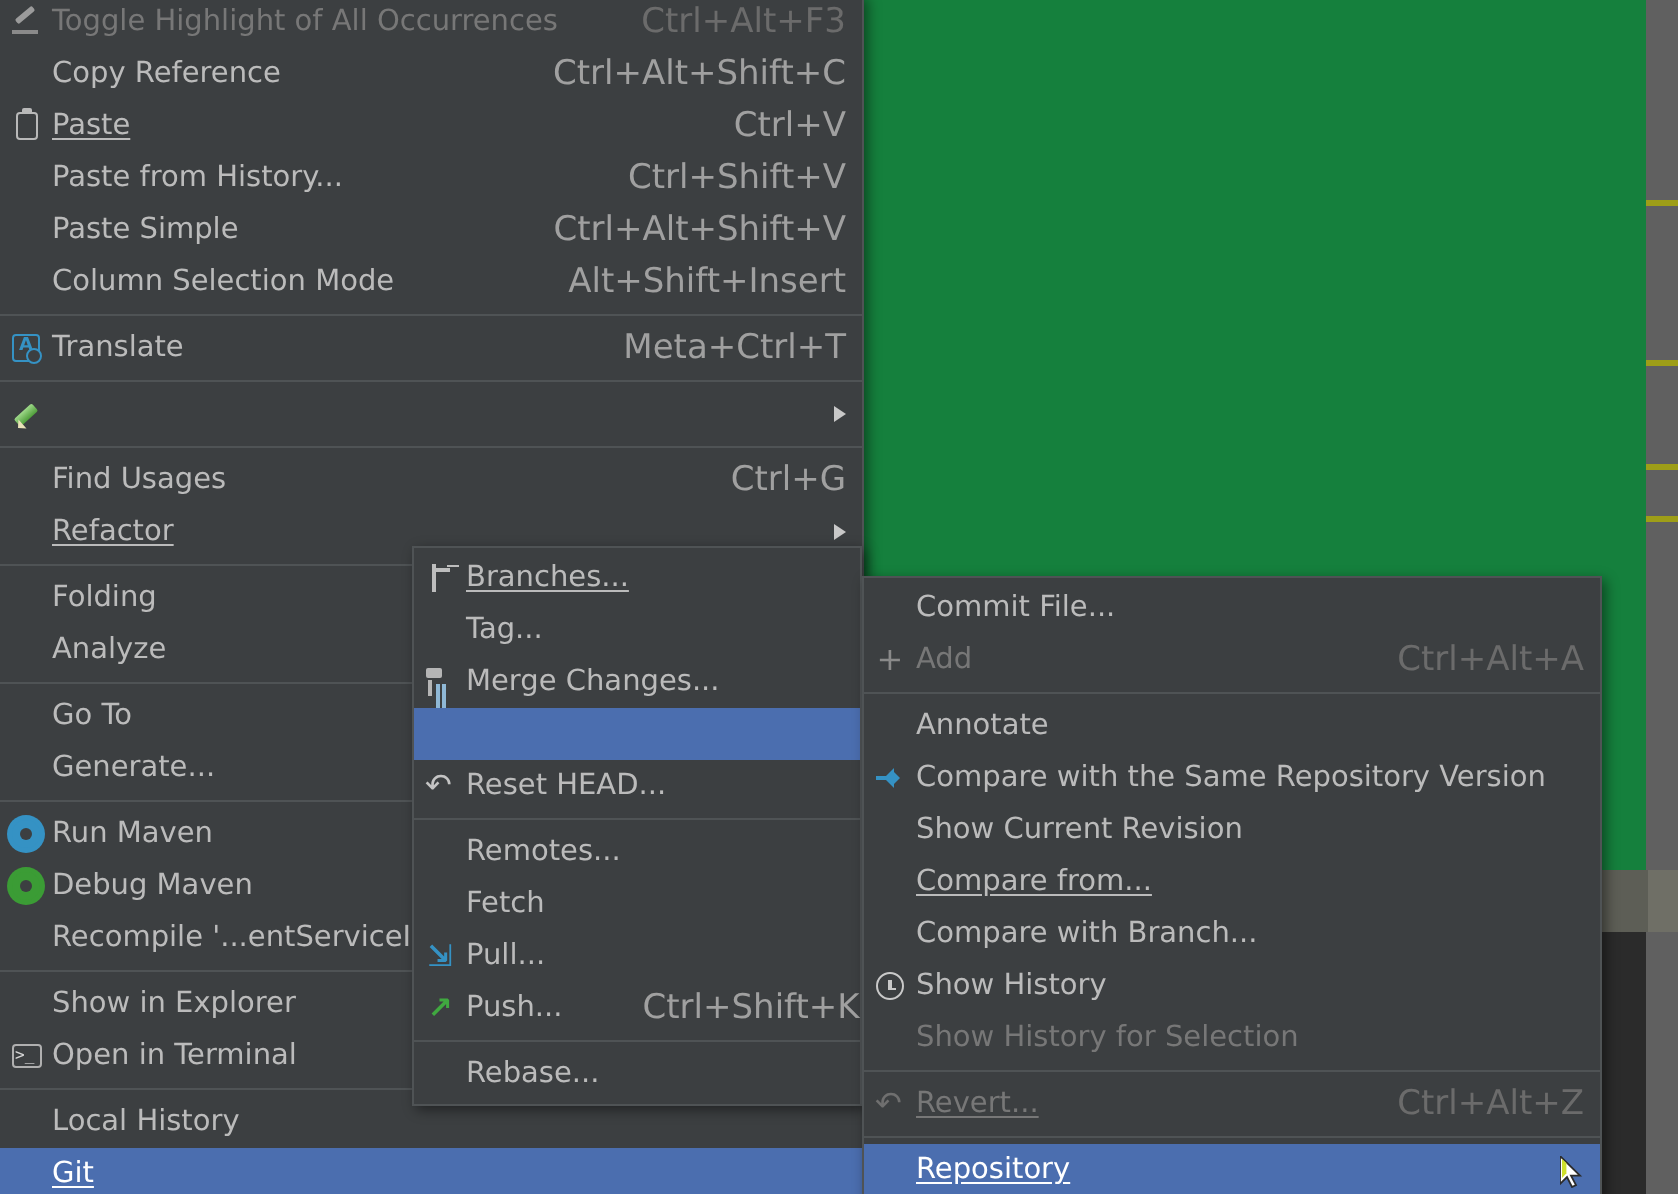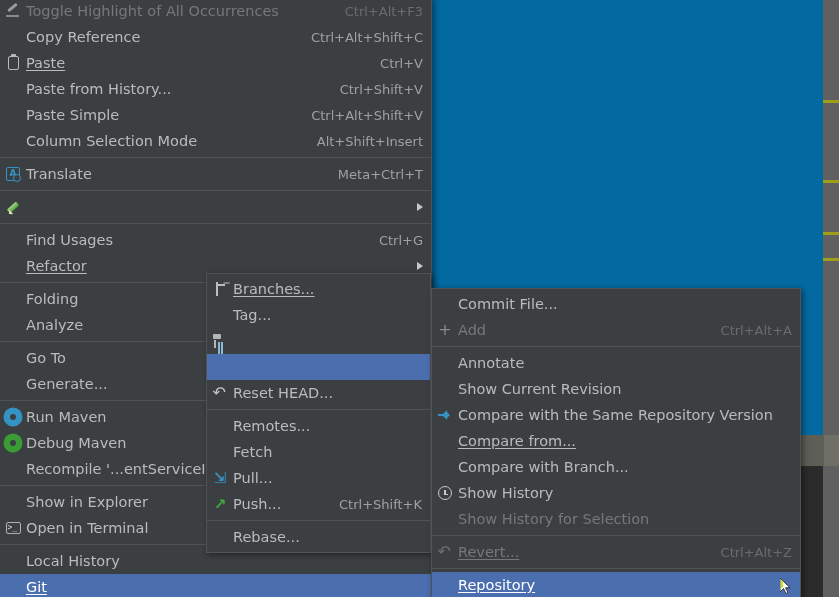--- a/index.html
+++ b/index.html
@@ -1,21 +1,21 @@
 <!DOCTYPE html>
 <html><head>
 <meta charset="utf-8">
 <style>
   * { margin:0; padding:0; box-sizing:border-box; }
   html,body{
     width:839px; height:597px; overflow:hidden;
     background:#2b2b2b;
     font-family:"DejaVu Sans","Liberation Sans",sans-serif;
   }
-  #root{ position:relative; width:839px; height:460px; background:#0369a1; }
+  #root{ position:relative; width:839px; height:460px; background:#15803d; }
 
   
   .gutter-bar{
     position:absolute; top:0; right:0; width:16px; height:597px;
     background:#606060;
   }
   .gutter-mark{
     position:absolute; right:0; width:16px; height:3px; background:#9e9e18;
   }
   .scroll-thumb{
@@ -48,21 +48,21 @@
   .row.sel{ background:#4b6eaf; color:#ffffff; }
   .row.disabled{ color:#777777; }
   .row.disabled .accel{ color:#6b6b6b; }
 
   .ico{
     width:26px; min-width:26px; height:26px;
     display:flex; align-items:center; justify-content:center;
   }
   .lbl{ flex:0 0 auto; padding-right:16px; }
   .spacer{ flex:1 1 auto; min-width:14px; }
-  .accel{ color:#a0a0a0; font-size:13px; padding-left:10px; }
+  .accel{ color:#a0a0a0; font-size:17px; padding-left:10px; }
   .arrow{
     width:0;height:0;
     border-top:4.5px solid transparent;
     border-bottom:4.5px solid transparent;
     border-left:6px solid #c8c8c8;
     margin-left:6px;
   }
   .sep{ height:1px; background:#4f5355; margin:3px 0; }
   .u{ text-decoration:underline; text-underline-offset:2px; }
 
@@ -388,20 +388,21 @@
       <div class="row">
         <span class="ico"></span>
         <span class="lbl">Tag...</span>
         <span class="spacer"></span>
       </div>
 
       <div class="row">
         <span class="ico">
             <span class="g ic-merge"></span>
           </span>
+        <span class="lbl">Merge Changes...</span>
         <span class="spacer"></span>
       </div>
 
       <div class="row sel">
         <span class="ico"></span>
         <span class="spacer"></span>
       </div>
 
 
       <div class="row">
@@ -471,36 +472,36 @@
         <span class="lbl">Add</span>
         <span class="spacer"></span>
         <span class="accel">Ctrl+Alt+A</span>
       </div>
 
       <div class="sep"></div>
 
       <div class="row">
         <span class="ico"></span>
         <span class="lbl">Annotate</span>
-        <span class="spacer"></span>
-      </div>
-
-      <div class="row">
-        <span class="ico"></span>
-        <span class="lbl">Show Current Revision</span>
         <span class="spacer"></span>
       </div>
 
       <div class="row">
         <span class="ico">
             <span class="g ic-compare">
               <i class="tip"></i>
             </span>
           </span>
         <span class="lbl">Compare with the Same Repository Version</span>
+        <span class="spacer"></span>
+      </div>
+
+      <div class="row">
+        <span class="ico"></span>
+        <span class="lbl">Show Current Revision</span>
         <span class="spacer"></span>
       </div>
 
       <div class="row">
         <span class="ico"></span>
         <span class="lbl u">Compare from...</span>
         <span class="spacer"></span>
       </div>
 
       <div class="row">

